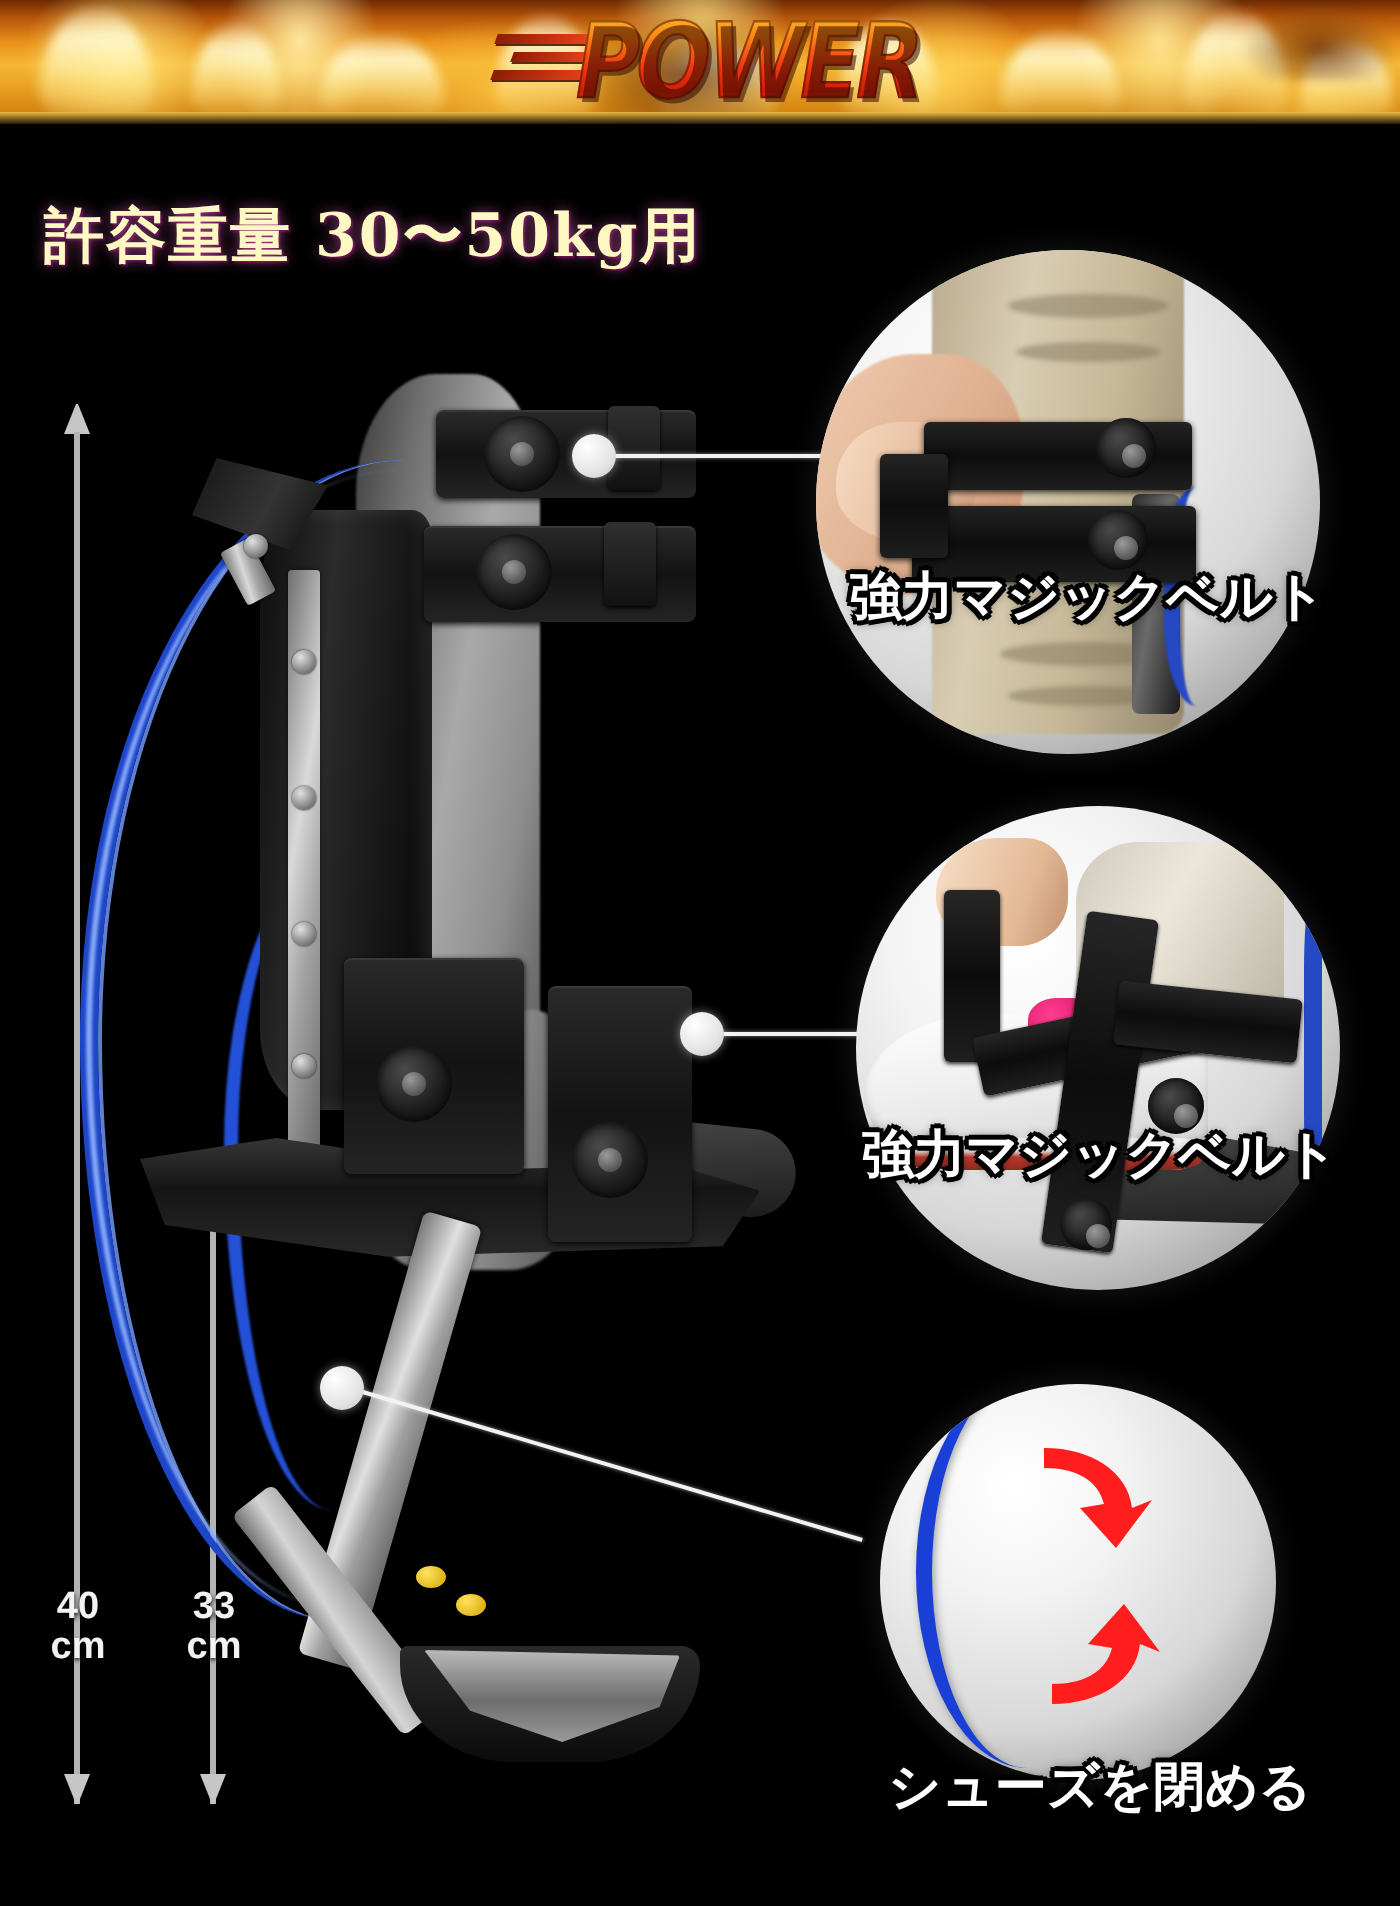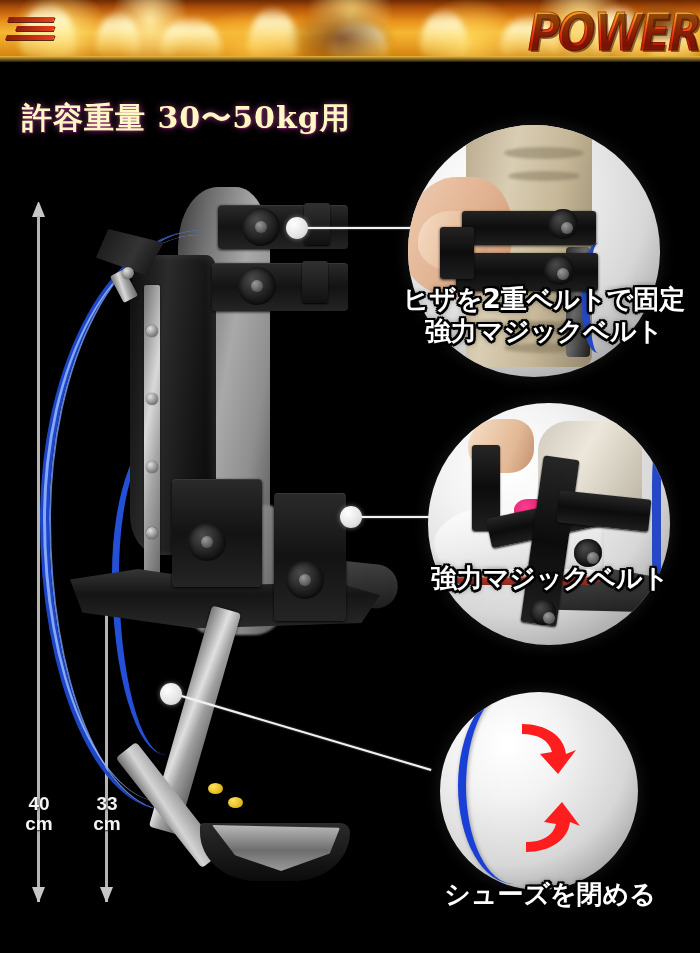--- a/index.html
+++ b/index.html
@@ -37,21 +37,21 @@
     filter:blur(2px);
   }
   .banner-bottom-edge{
     position:absolute; left:0; top:56px; width:700px; height:7px;
     background:linear-gradient(180deg, rgba(240,190,70,.9), rgba(0,0,0,1));
   }
 
   
   .logo-wrap {
     position:absolute; left:0; top:0; width:700px; height:62px;
-    display:flex; align-items:center; justify-content:space-between;
+    display:flex; align-items:center; justify-content:center;
   }
   .speedlines { position:relative; width:54px; height:40px; margin-right:-6px; }
   .speedlines i {
     position:absolute; right:0; height:5px;
     background:linear-gradient(90deg,#8d1d06,#e8401b);
     transform:skewX(-20deg);
     box-shadow:1px 1px 0 rgba(60,12,0,.85);
   }
   .speedlines i:nth-child(1){ top:6px;  width:46px; }
   .speedlines i:nth-child(2){ top:15px; width:38px; }
@@ -490,21 +490,20 @@
     </svg>
   </div>
   <div class="arrow-red" style="left:80px; top:106px;">
     <svg viewBox="0 0 62 58" xmlns="http://www.w3.org/2000/svg">
       <path d="M6 54 C30 54 48 42 50 24 L60 28 L42 4 L24 24 L36 26 C33 38 22 44 6 44 Z" fill="#ff1d1d"></path>
     </svg>
   </div>
 </div>
 
 <div class="caption" style="left:388px; top:283px; width:312px;">
-  <span>ヒザを2重ベルトで固定</span>
   <span>強力マジックベルト</span>
 </div>
 
 <div class="caption" style="left:400px; top:562px; width:300px;">
   <span>強力マジックベルト</span>
 </div>
 
 <div class="caption" style="left:400px; top:878px; width:300px;">
   <span>シューズを閉める</span>
 </div>

